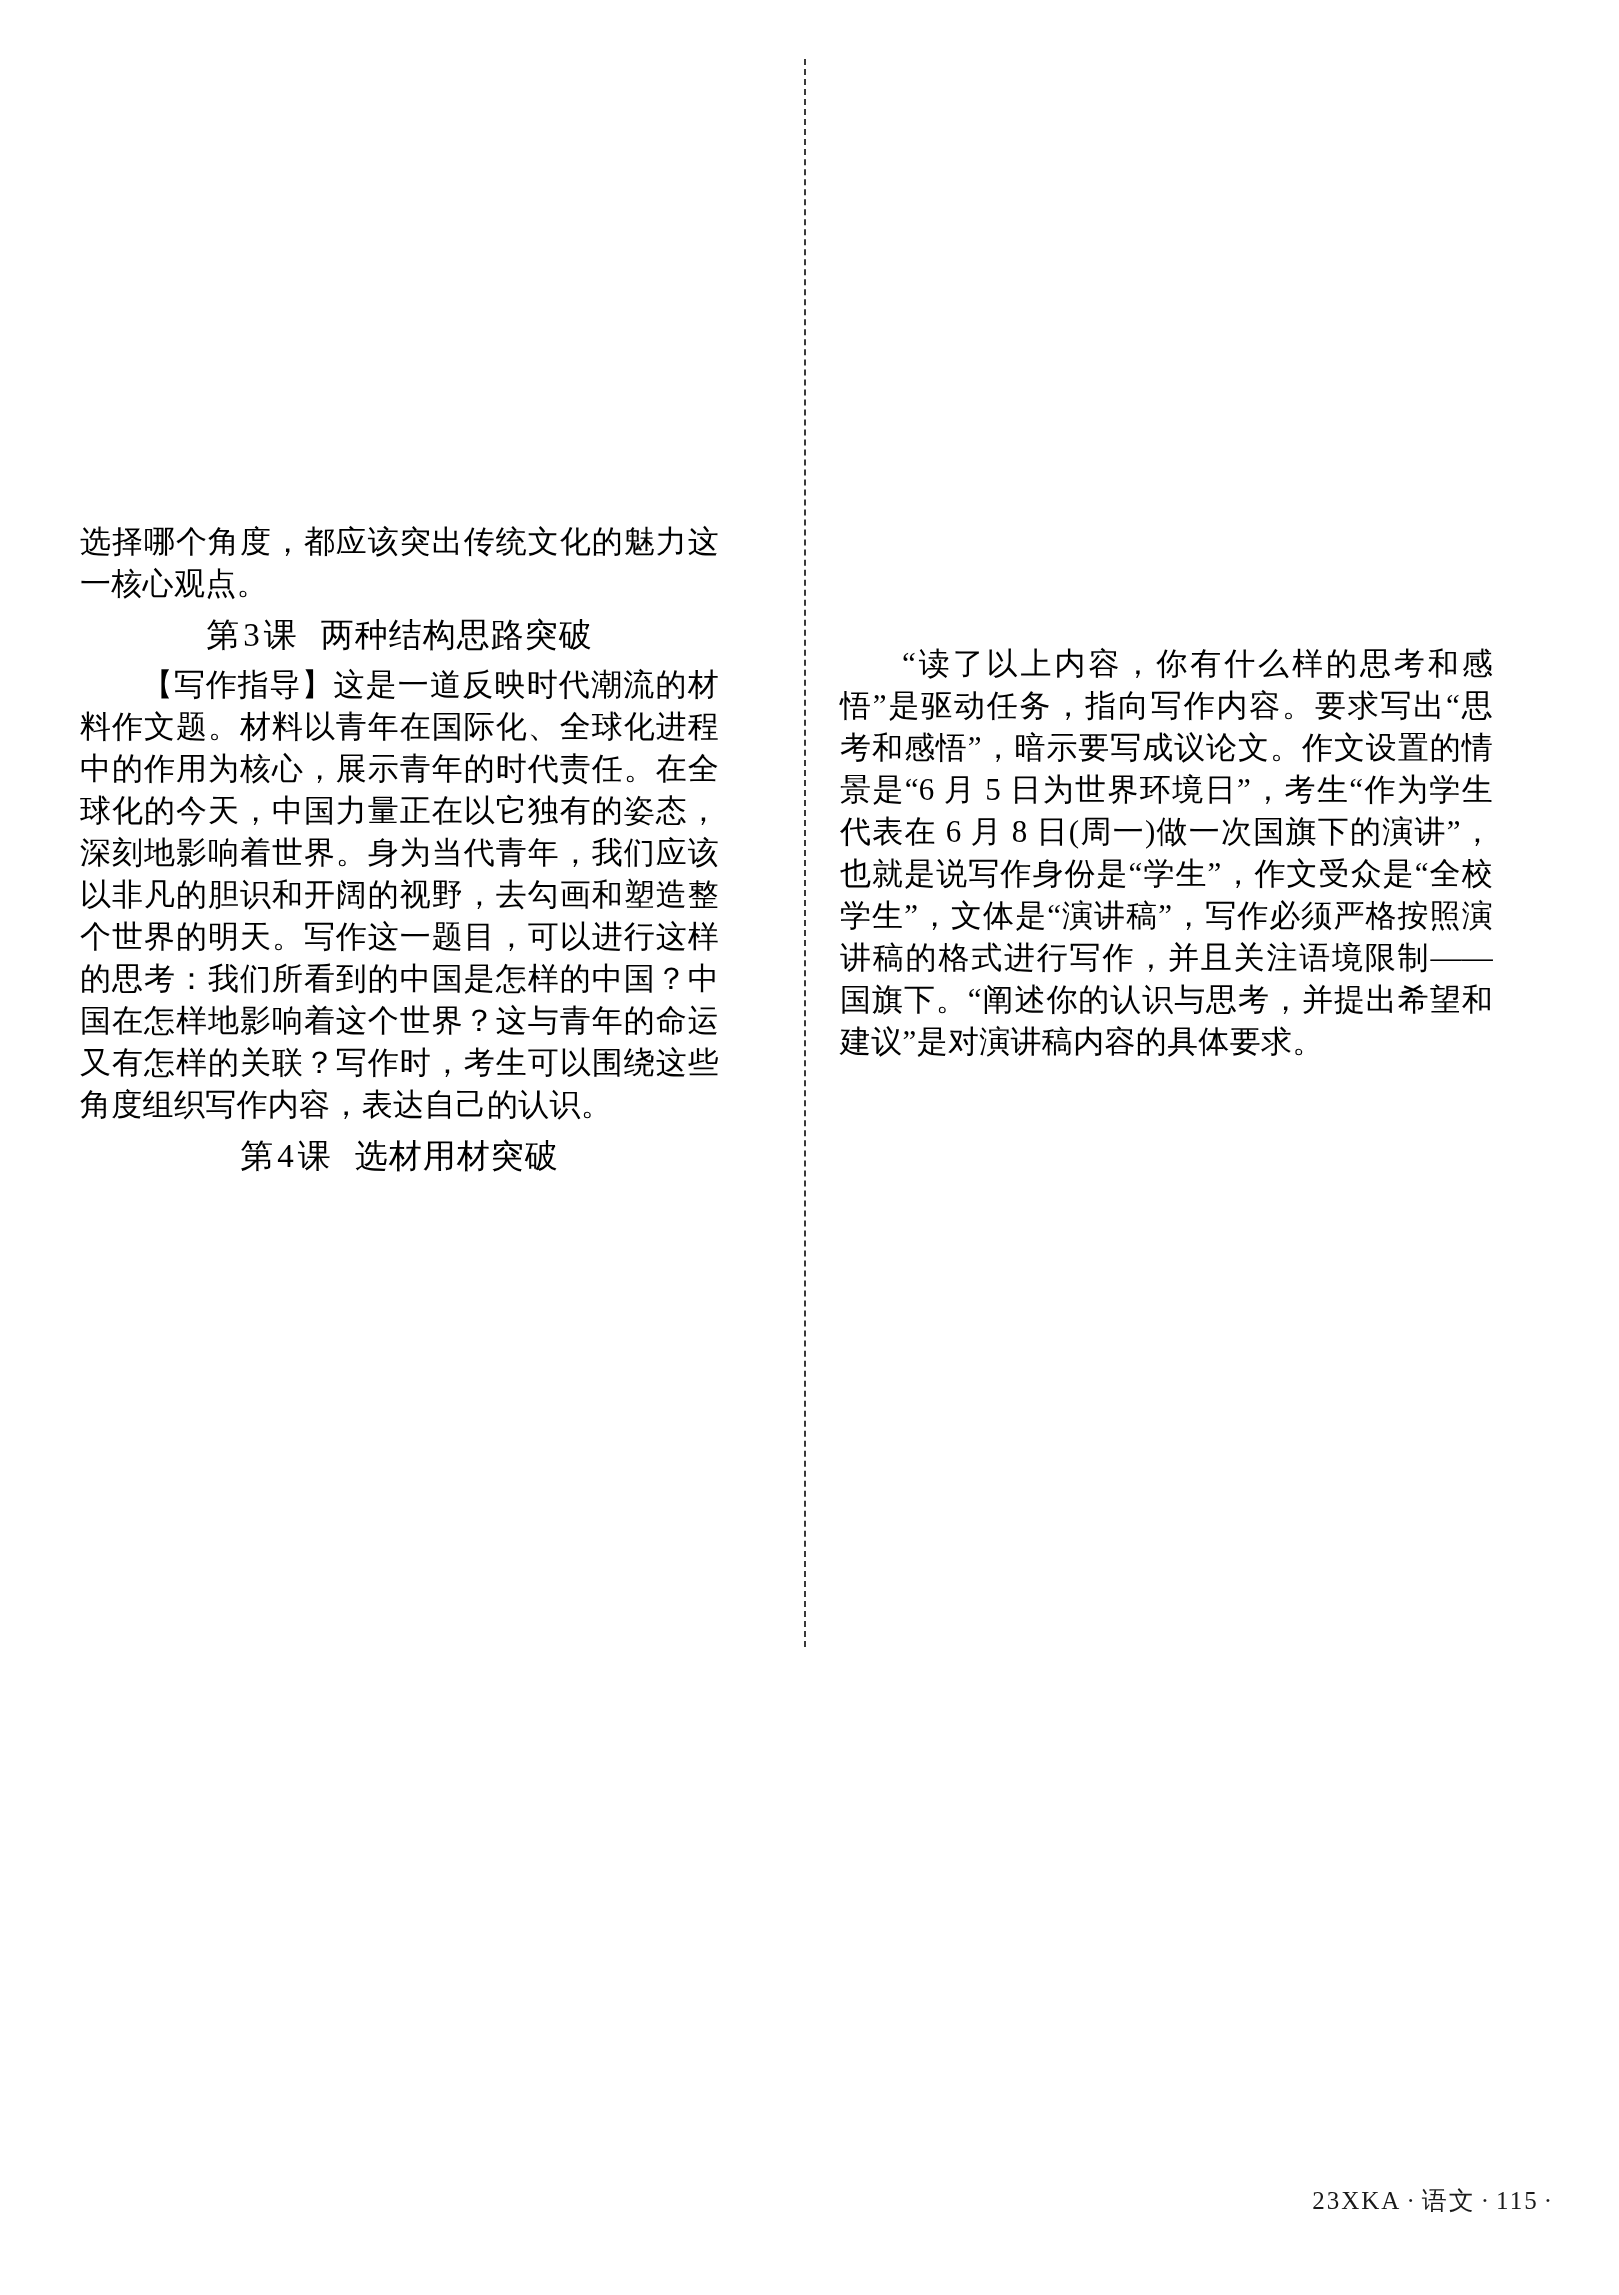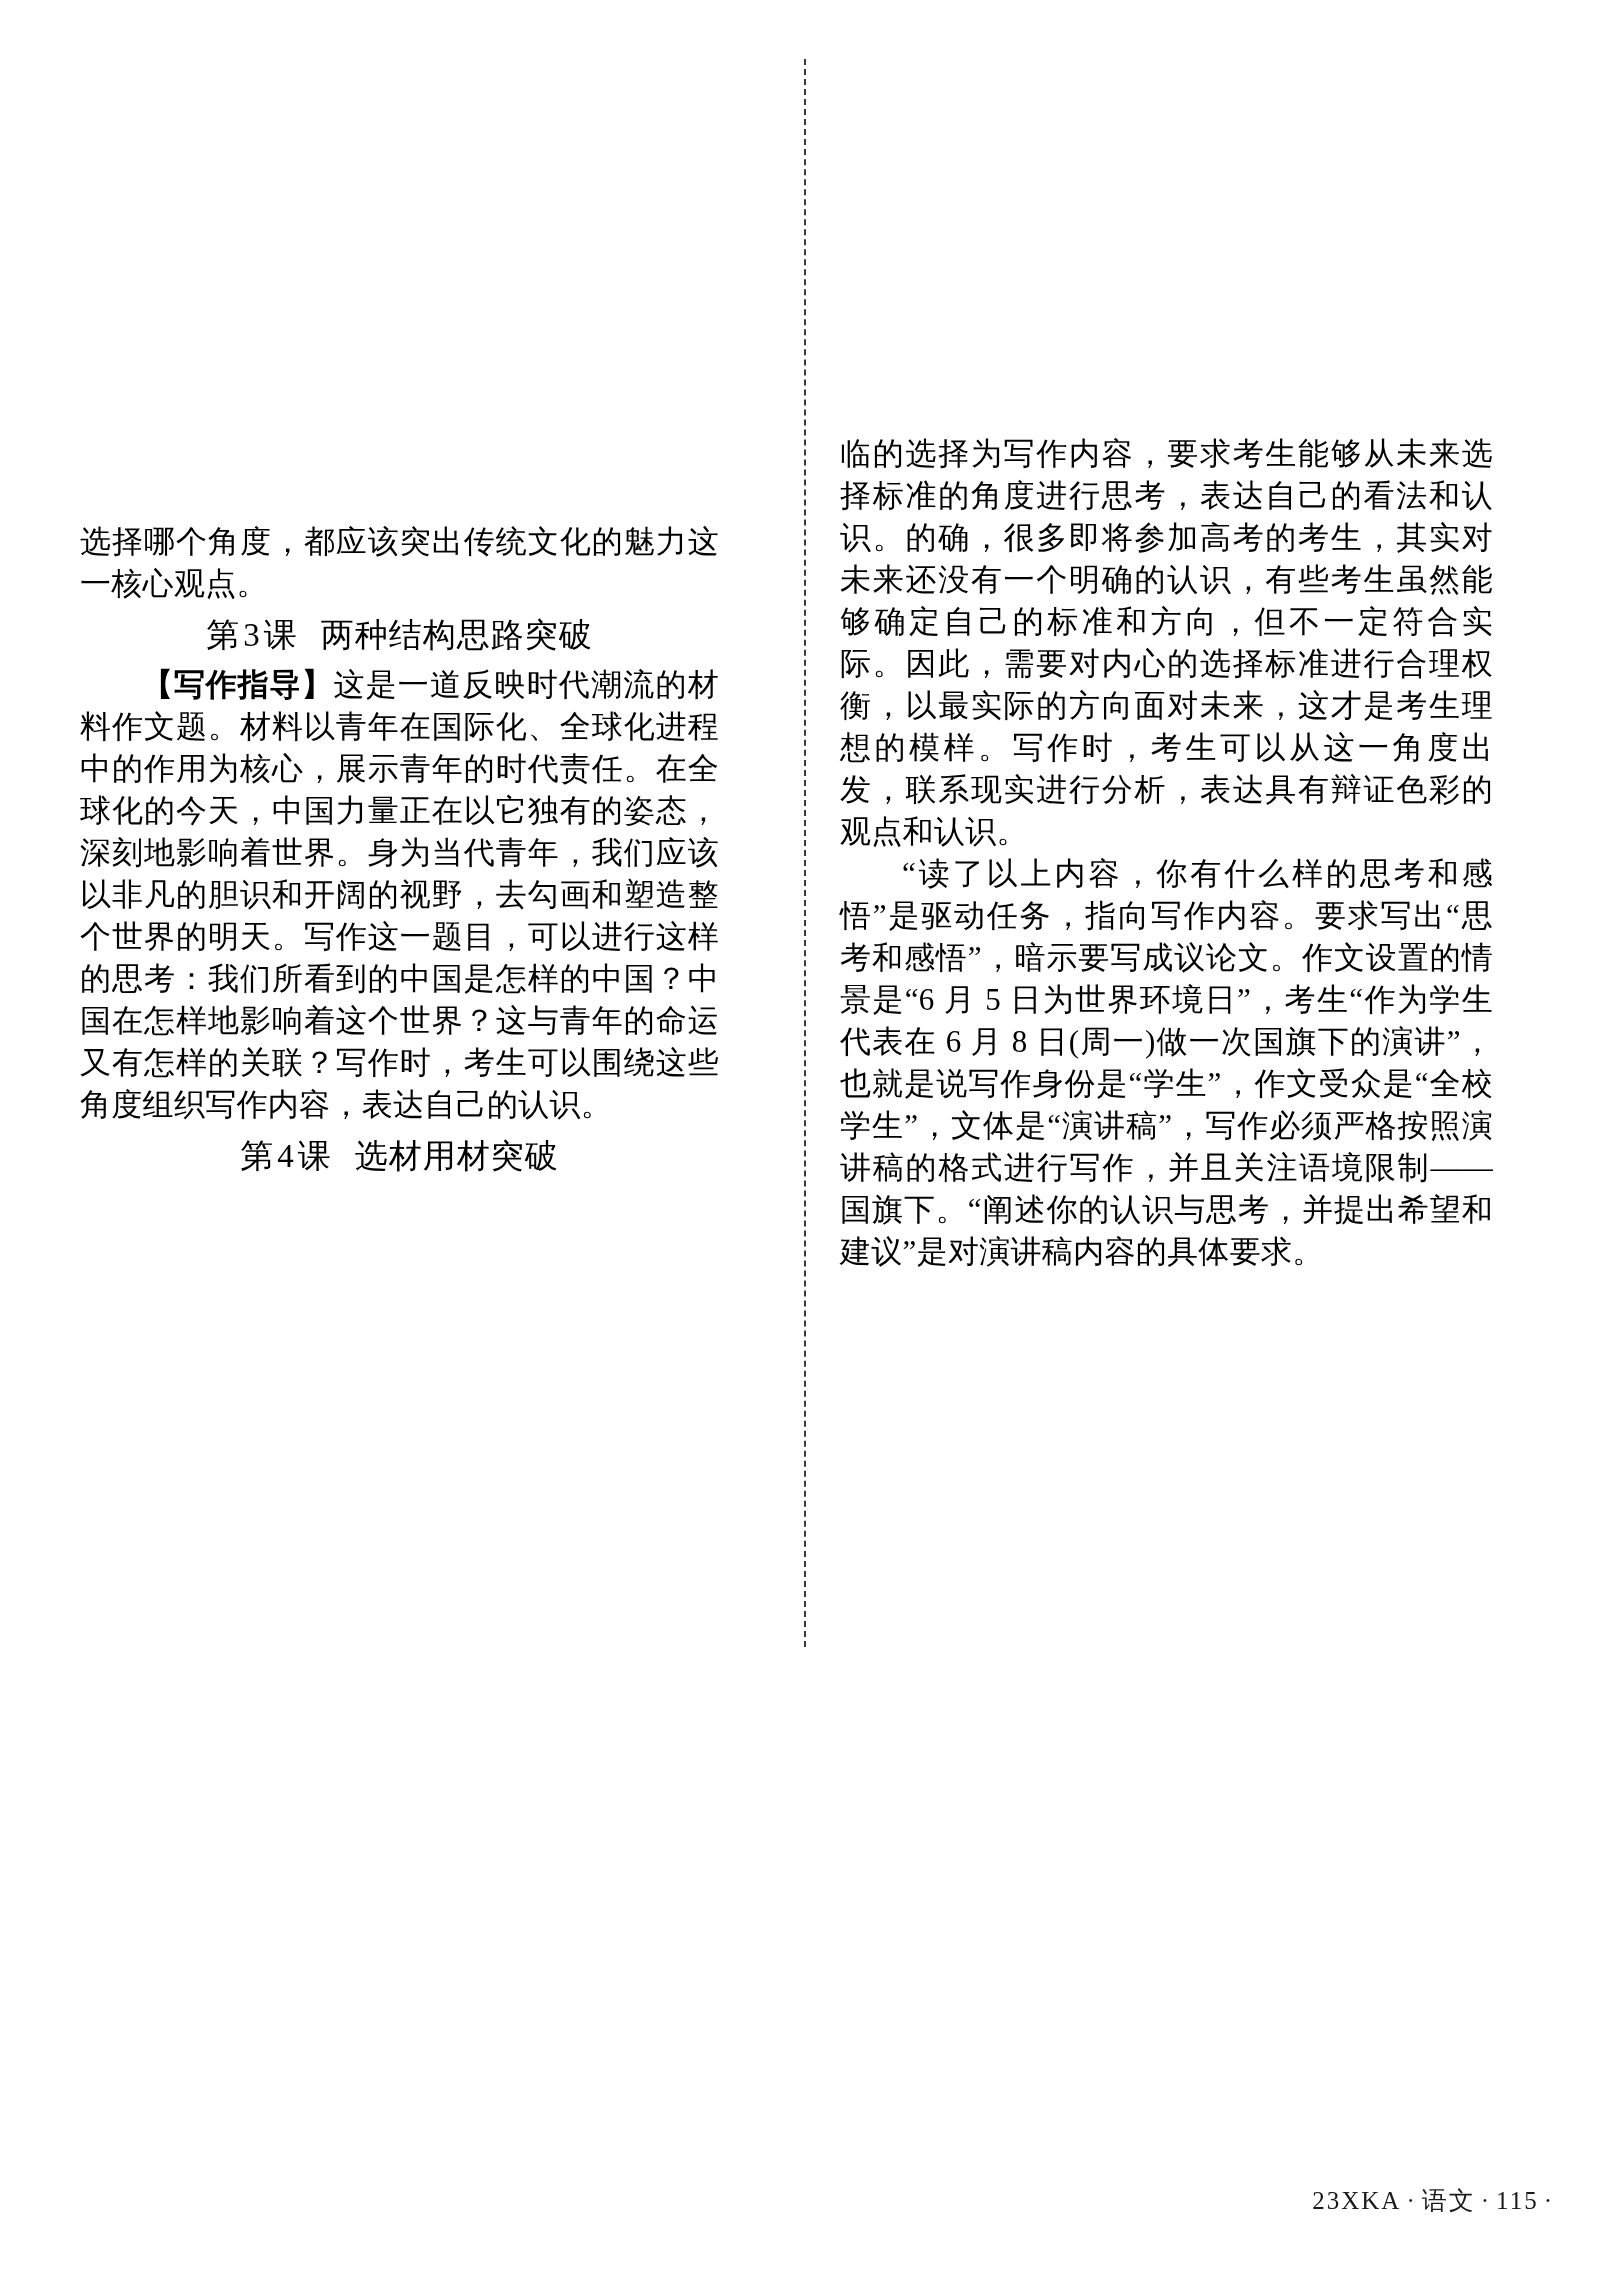--- a/index.html
+++ b/index.html
@@ -79,21 +79,21 @@
   h2.lesson-title .gap {
     display: inline-block;
     width: 23px;
   }
   h2.lesson-title .num {
     font-family: "Liberation Serif", "DejaVu Serif", serif;
     padding: 0 3px;
   }
 
   .guide-tag {
-    font-weight: bold;
+    font-weight: normal;
     letter-spacing: 0;
   }
 
   .footer {
     position: absolute;
     left: 0;
     top: 2184px;
     width: 1619px;
     text-align: right;
     padding-right: 60px;
@@ -135,21 +135,20 @@
 
 
 
 
     </div>
 
     <div class="col-divider"></div>
 
     <div class="col col-right">
 
-      <p class="body-text">临的选择为写作内容，要求考生能够从未来选择标准的角度进行思考，表达自己的看法和认识。的确，很多即将参加高考的考生，其实对未来还没有一个明确的认识，有些考生虽然能够确定自己的标准和方向，但不一定符合实际。因此，需要对内心的选择标准进行合理权衡，以最实际的方向面对未来，这才是考生理想的模样。写作时，考生可以从这一角度出发，联系现实进行分析，表达具有辩证色彩的观点和认识。</p>
 
 
 
       <p class="body-text indent"><span>“读了以上内容，你有什么样的思考和感悟”是驱动任务，指向写作内容。要求写出“思考和感悟”，暗示要写成议论文。作文设置的情景是“6 月 5 日为世界环境日”，考生“作为学生代表在 6 月 8 日(周一)做一次国旗下的演讲”，也就是说写作身份是“学生”，作文受众是“全校学生”，文体是“演讲稿”，写作必须严格按照演讲稿的格式进行写作，并且关注语境限制——国旗下。“阐述你的认识与思考，并提出希望和建议”是对演讲稿内容的具体要求。</span></p>
 
     </div>
 
   </div>
 
   <div class="footer">

